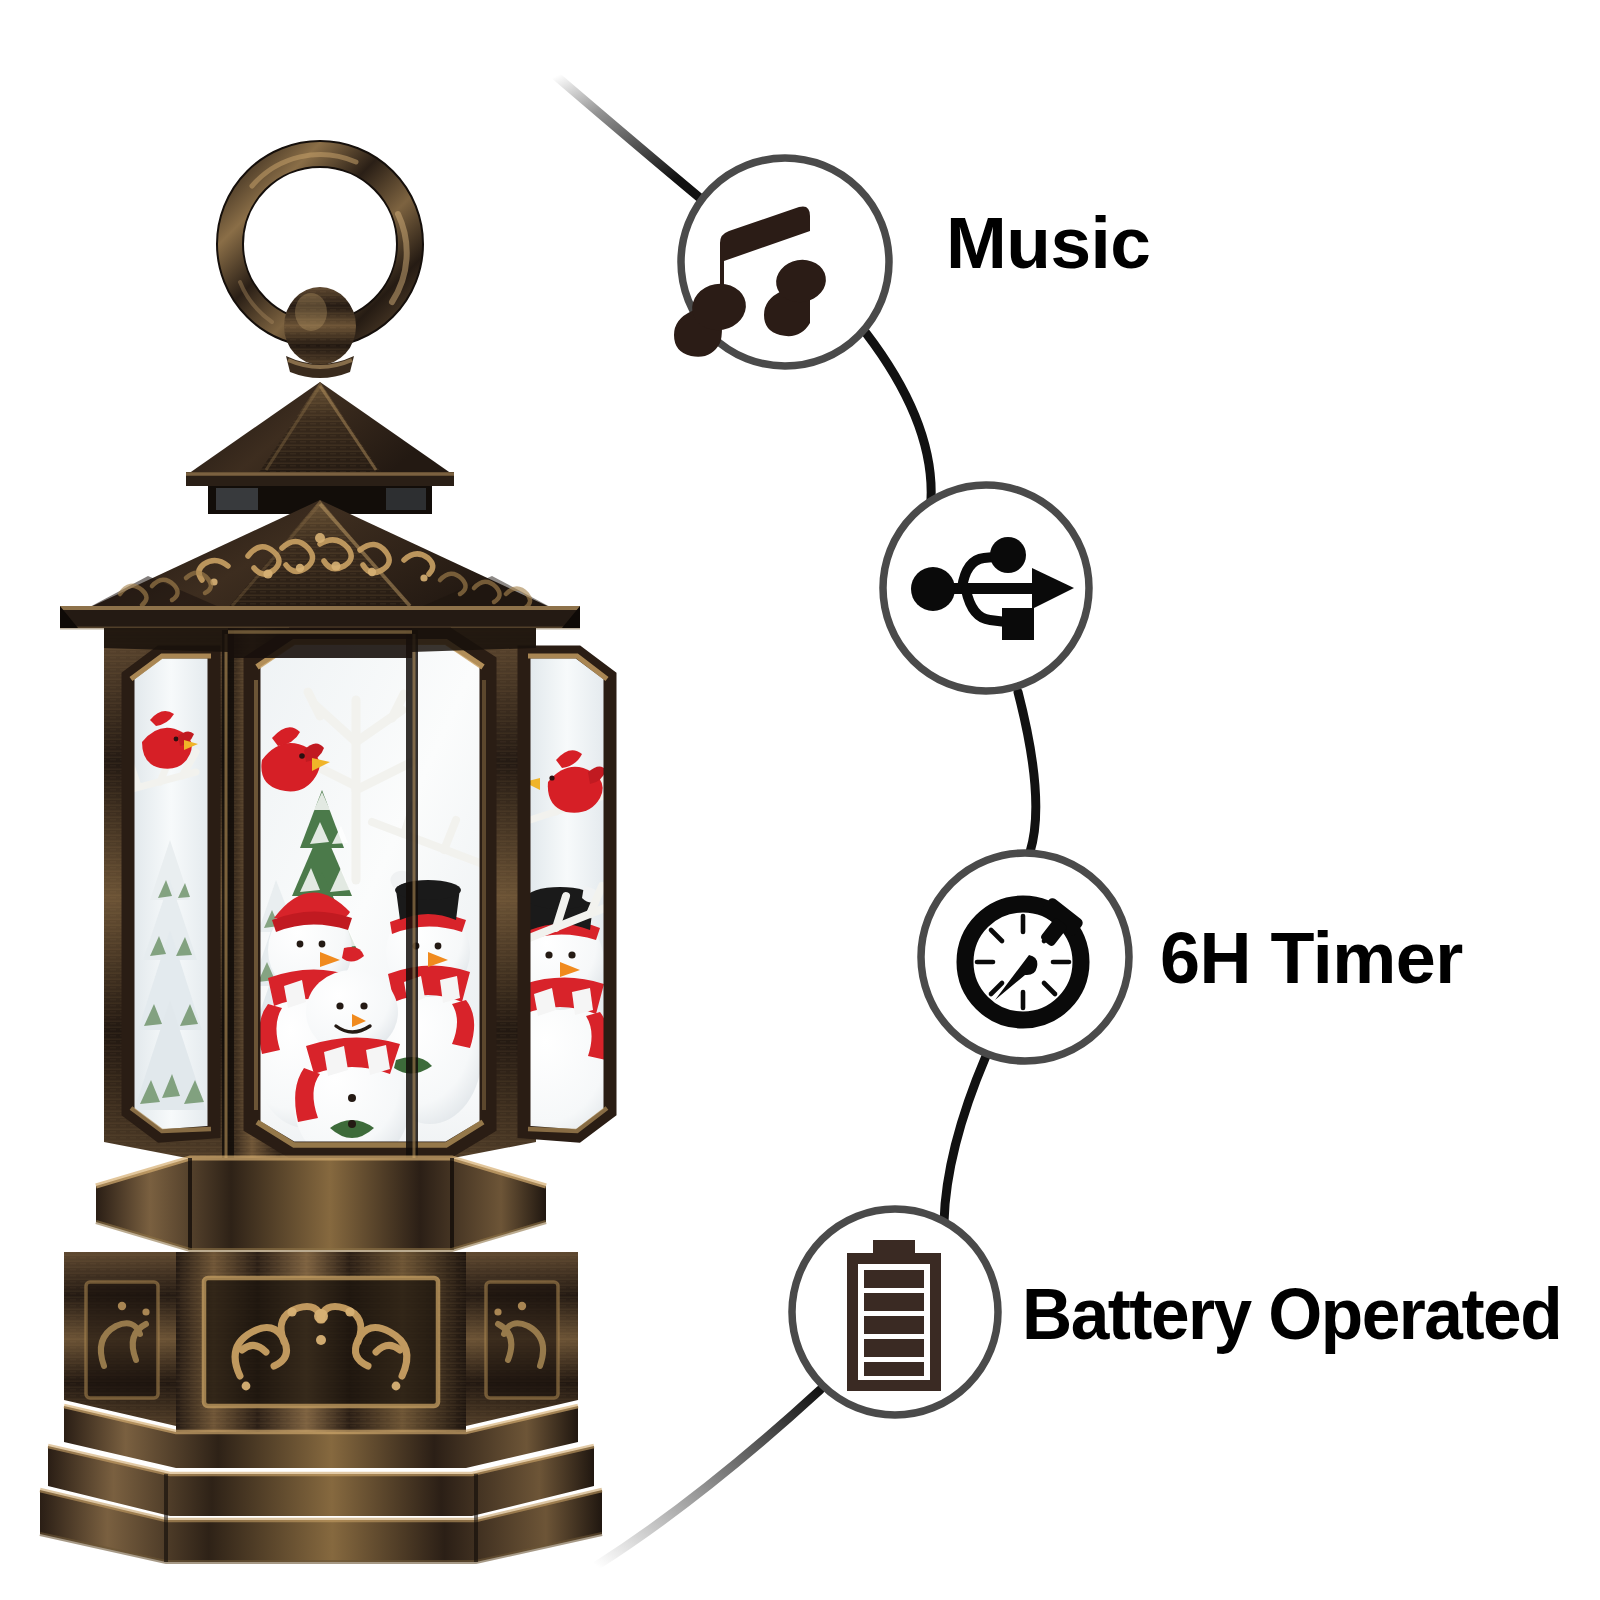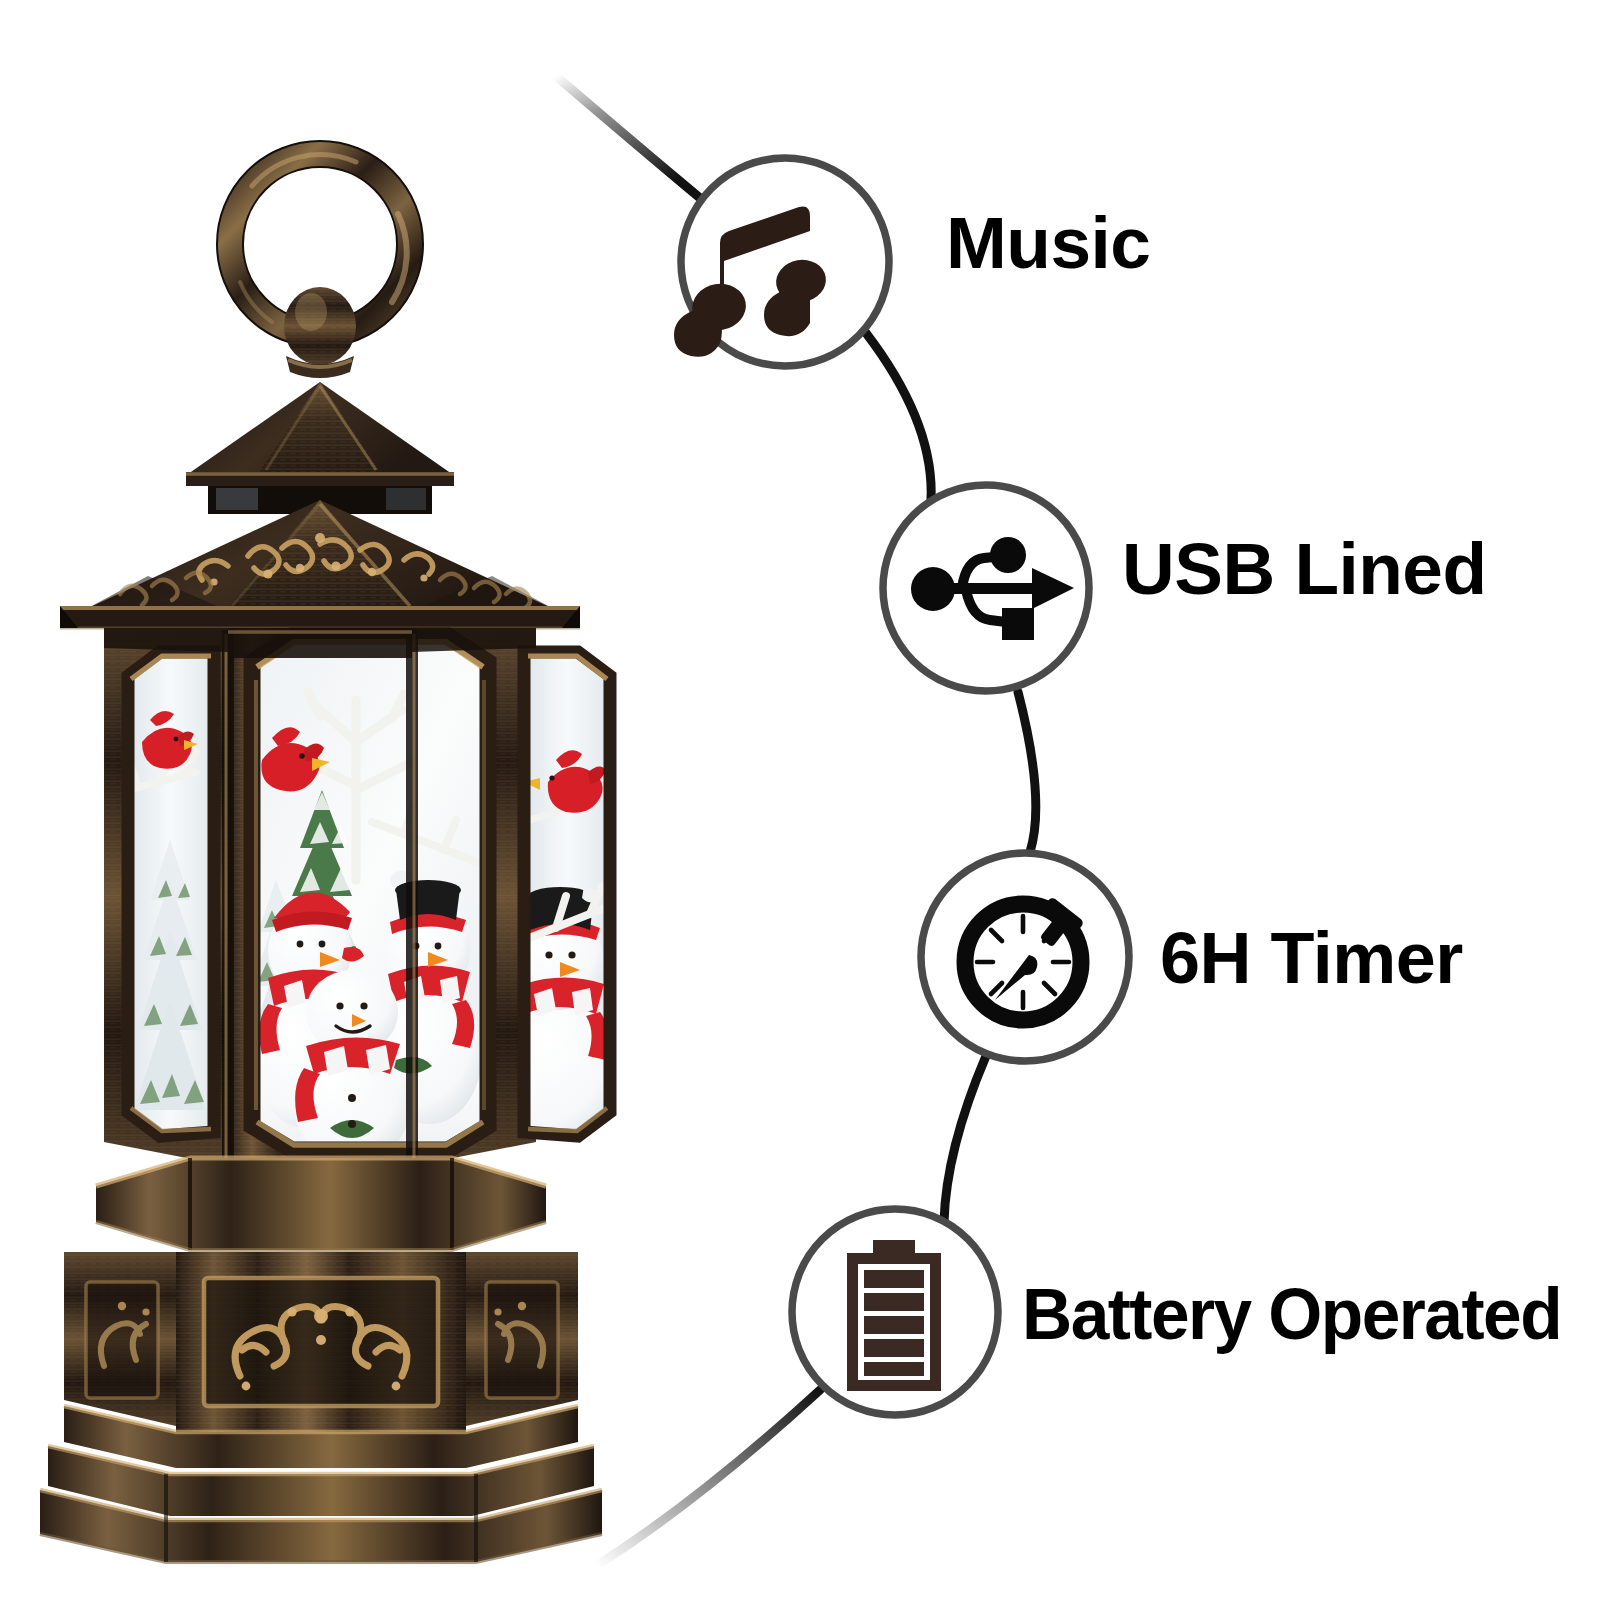--- a/index.html
+++ b/index.html
@@ -499,21 +499,20 @@
     <g fill="#0a0a0a" stroke="#0a0a0a">
       <rect x="930" y="583" width="112" height="11" stroke="none"></rect>
       <circle cx="933" cy="589" r="22" stroke="none"></circle>
       <path d="M1032 568 l42 20 l-42 21 z" stroke="none"></path>
       <path d="M962 588 q4 -28 22 -30 l20 -2" fill="none" stroke-width="10" stroke-linecap="round"></path>
       <circle cx="1008" cy="555" r="18" stroke="none"></circle>
       <path d="M966 590 q6 28 24 30 l16 2" fill="none" stroke-width="10" stroke-linecap="round"></path>
       <rect x="1002" y="608" width="32" height="32" stroke="none"></rect>
     </g>
   </svg>
-  <div class="feat-label" id="lbl-usb">USB Lined</div>
 
   <svg class="layer" viewBox="0 0 1600 1600">
     <circle cx="1025" cy="957" r="104" fill="#ffffff" stroke="#4a4a4a" stroke-width="7.5"></circle>
     <g>
       <circle cx="1023" cy="962" r="58" fill="none" stroke="#0a0a0a" stroke-width="17"></circle>
       <g stroke="#0a0a0a" stroke-width="4.6" stroke-linecap="round">
         <path d="M1023 916 v16"></path>
         <path d="M1023 992 v16"></path>
         <path d="M977 962 h16"></path>
         <path d="M1053 962 h16"></path>

